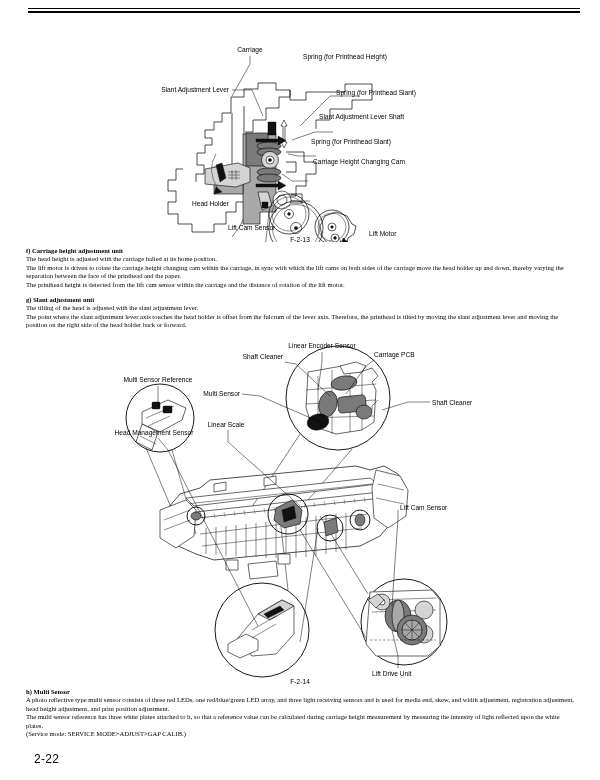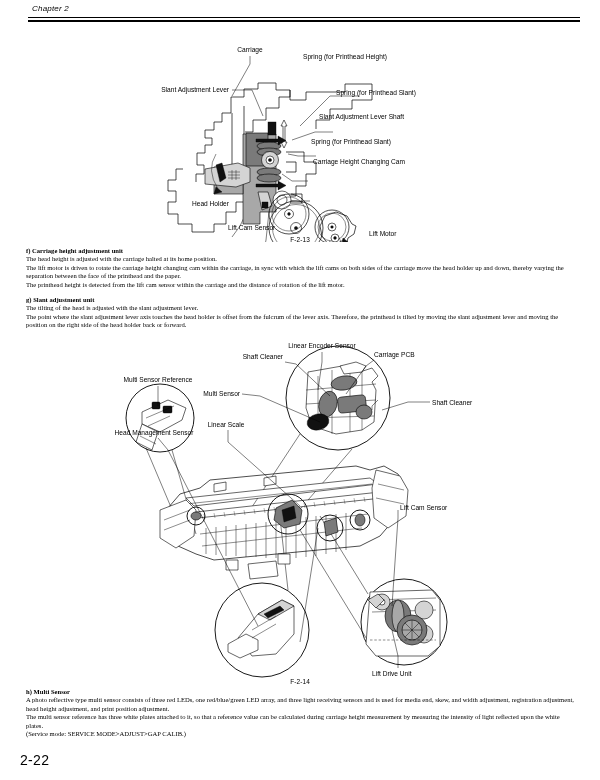--- a/index.html
+++ b/index.html
@@ -111,32 +111,31 @@
   .sec-line {
     margin: 0;
     white-space: normal;
   }
   #section-f { top: 247px; }
   #section-g { top: 296px; }
   #section-h { top: 688px; }
 
   .page-number {
     position: absolute;
-    left: 20px;
+    left: 34px;
     top: 752px;
     font-family: "Liberation Sans", sans-serif;
-    font-size: 14px;
+    font-size: 12px;
     letter-spacing: 0.3px;
   }
 </style>
 </head>
 <body>
 
 <div class="page-header">
-  <div class="chapter-label">Chapter 2</div>
   <div class="rule-thin"></div>
   <div class="rule-thick"></div>
 </div>
 
 <div class="figure-block" id="figure-1">
 <svg width="600" height="208" viewBox="0 0 600 208" xmlns="http://www.w3.org/2000/svg">
 
   <g class="ldr">
     <path d="M250,22 L250,30 L232,62"></path>
     <path d="M360,62 L330,62 L300,92"></path>

